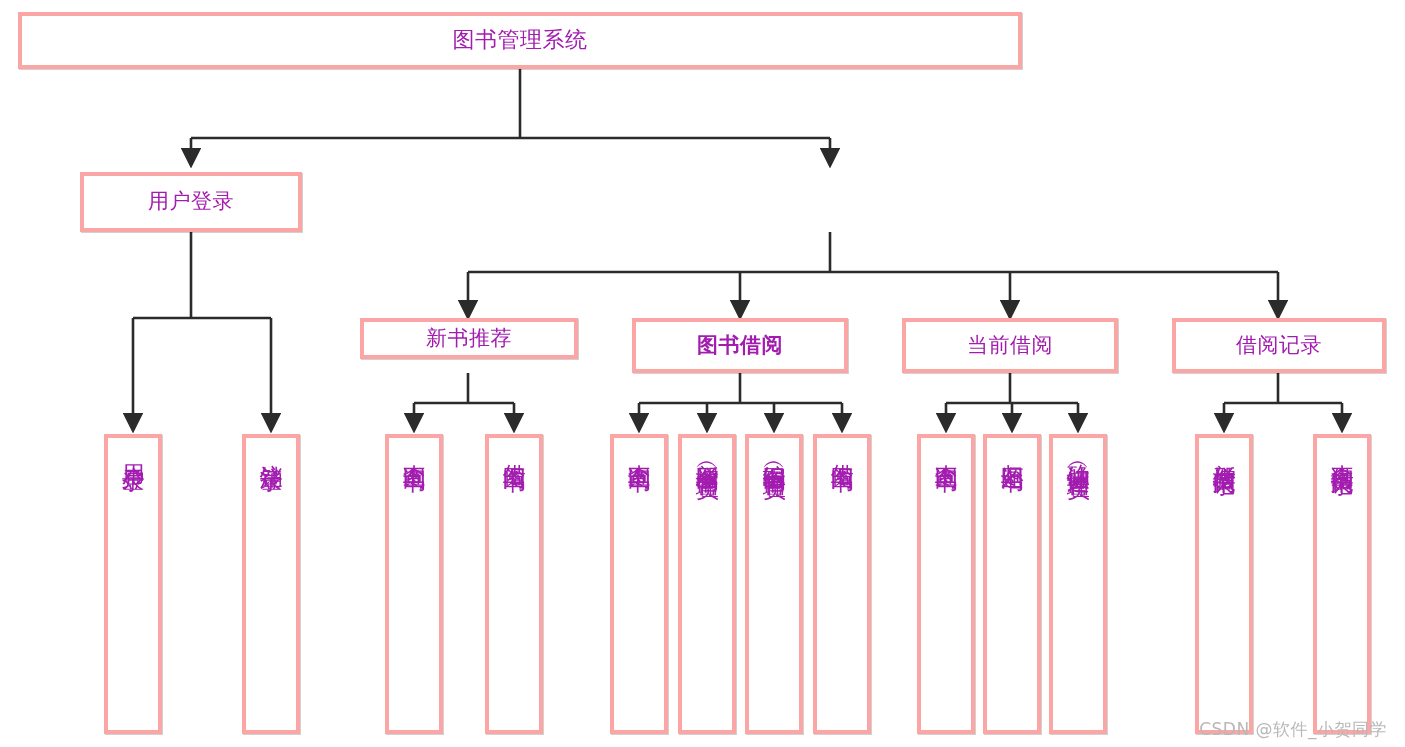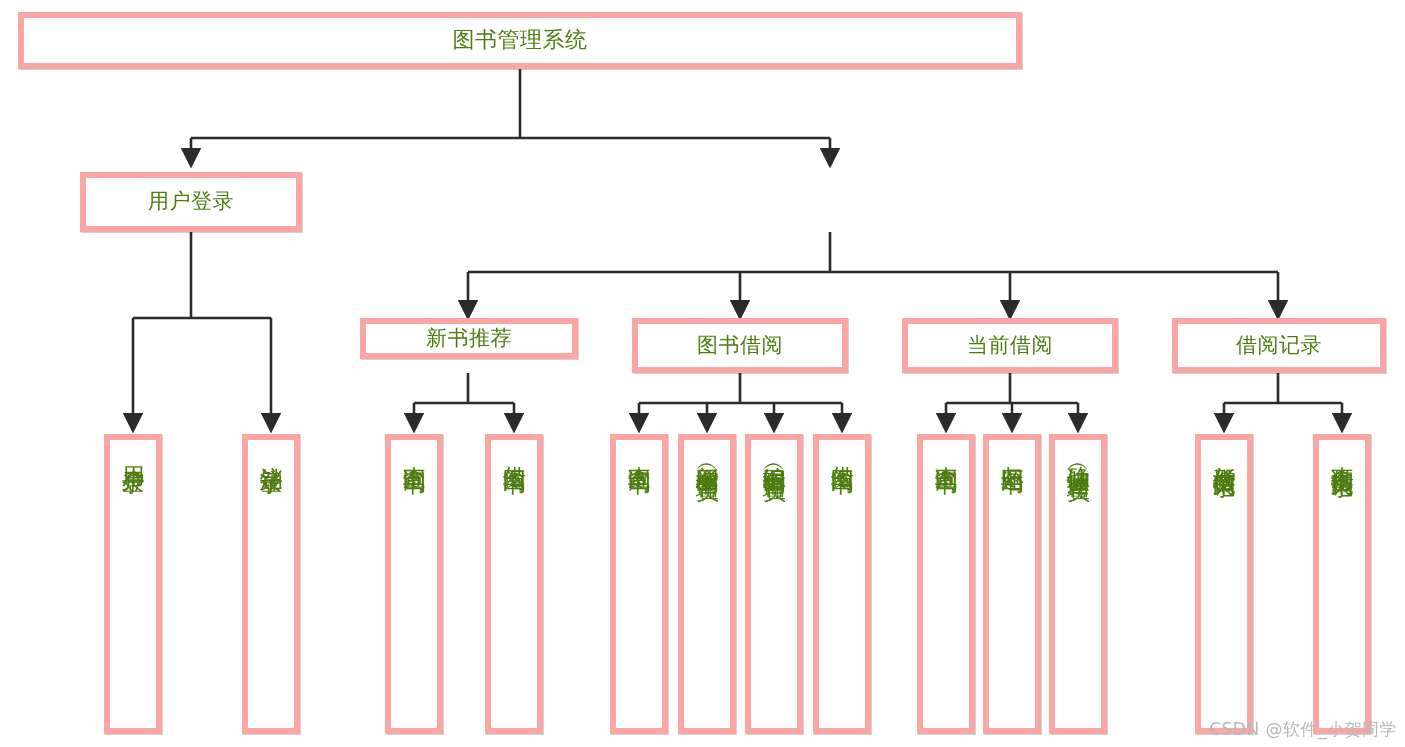--- a/index.html
+++ b/index.html
@@ -22,26 +22,26 @@
     position: absolute;
     left: 0;
     top: 0;
     width: 1405px;
     height: 747px;
     pointer-events: none;
   }
   .node {
     position: absolute;
     box-sizing: border-box;
-    border: 6px solid #fca5a5;
+    border: 4px solid #fca5a5;
     background: #ffffff;
     display: flex;
     align-items: center;
     justify-content: center;
-    color: #4d7c0f;
+    color: #a21caf;
     box-shadow: 1px 1px 0 rgba(0,0,0,0.18);
   }
   .node .lbl {
     display: block;
     text-align: center;
     line-height: 1.12;
     letter-spacing: 0.5px;
   }
   
   .node.h .lbl {
@@ -60,21 +60,21 @@
     writing-mode: vertical-rl;
     text-orientation: upright;
     font-size: 23px;
     line-height: 1.02;
     letter-spacing: 2px;
     height: auto;
     max-height: 100%;
   }
   .watermark {
     position: absolute;
-    right: 8px;
+    right: 18px;
     bottom: 6px;
     font-size: 17px;
     color: #b8b8b8;
     white-space: nowrap;
     letter-spacing: 0.5px;
   }
 </style>
 </head>
 <body>
 
@@ -134,21 +134,21 @@
     <span class="lbl">图书管理系统</span>
   </div>
 
   <div class="node h" style="left:80px; top:172px; width:222px; height:60px;">
     <span class="lbl">用户登录</span>
   </div>
 
   <div class="node h" style="left:360px; top:318px; width:218px; height:41px;">
     <span class="lbl">新书推荐</span>
   </div>
-  <div class="node h" style="left:632px; top:318px; width:216px; height:55px;">
+  <div class="node h" style="left:632px; top:318px; width:216px; height:55px;font-weight:bold;">
     <span class="lbl">图书借阅</span>
   </div>
   <div class="node h" style="left:1172px; top:318px; width:214px; height:55px;">
     <span class="lbl">借阅记录</span>
   </div>
   <div class="node h" style="left:902px; top:318px; width:216px; height:55px;">
     <span class="lbl">当前借阅</span>
   </div>
 
   <div class="node v" style="left:104px; top:434px; width:58px; height:300px;">

